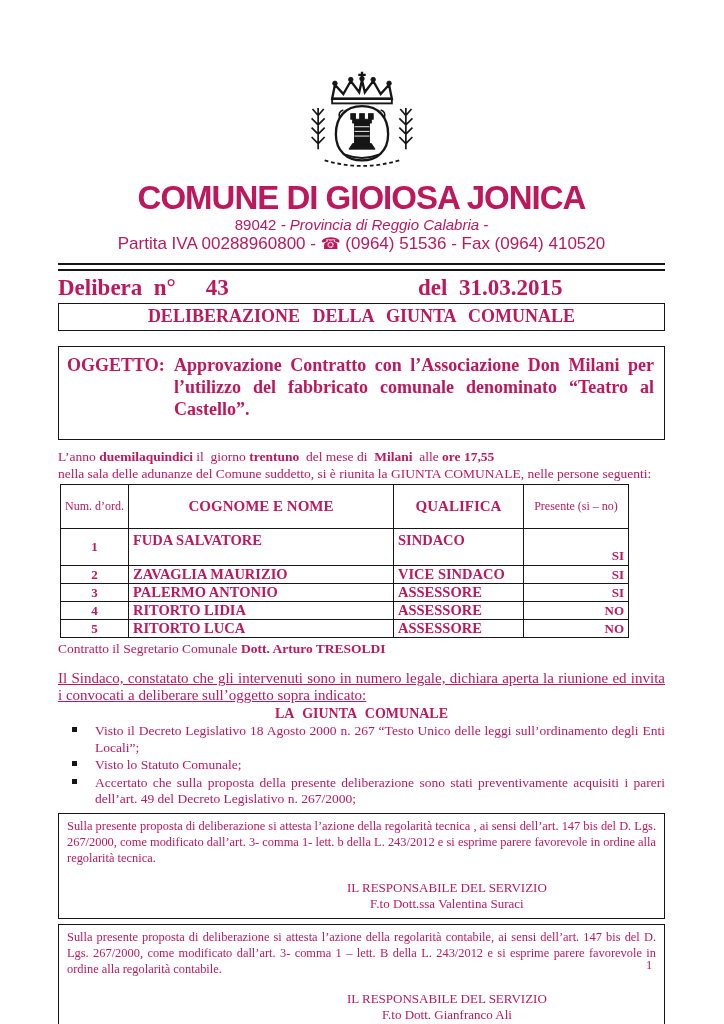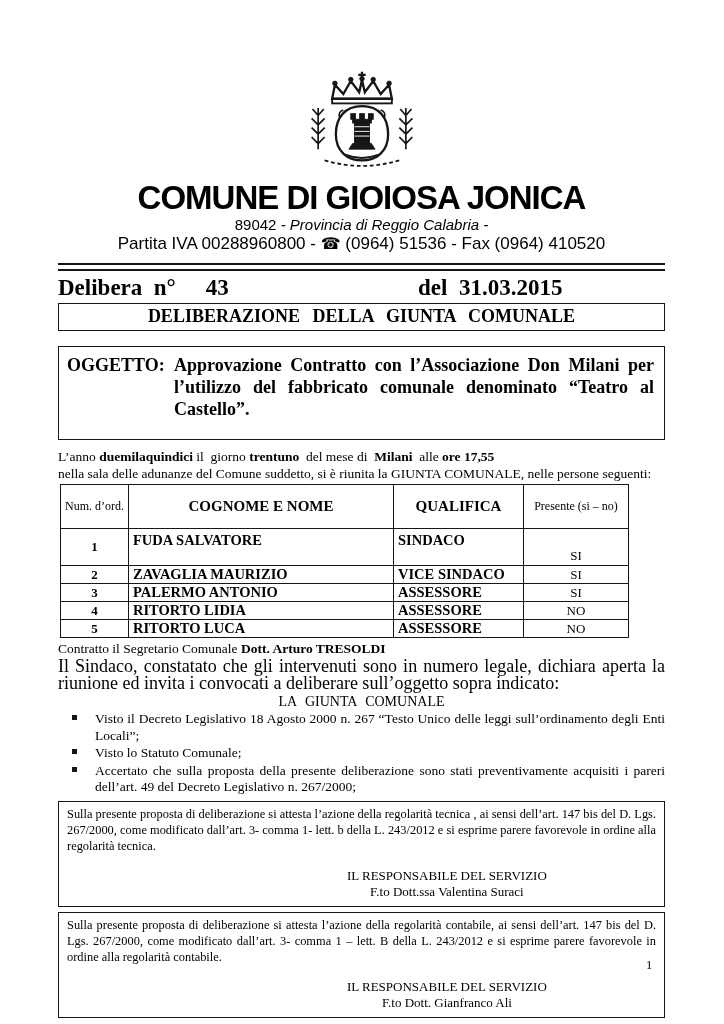--- a/index.html
+++ b/index.html
@@ -1,16 +1,16 @@
 <!DOCTYPE html>
 <html><head>
 <meta charset="utf-8">
 <style>
   html,body{margin:0;padding:0;background:#ffffff;}
-  .page{position:relative;width:724px;height:1024px;background:#fff;color:#000000;
+  .page{position:relative;width:724px;height:1024px;background:#fff;color:#be185d;
         font-family:"Liberation Serif", serif;overflow:hidden;}
   .content{position:absolute;left:58px;top:0;width:607px;}
 
   
   .emblem{ text-align:center; margin-top:70px; }
   .org-title{ font-family:"Liberation Sans", sans-serif; font-weight:bold;
               font-size:33px; line-height:32px; text-align:center; letter-spacing:-1px; margin-top:2px;}
   .org-sub{ font-family:"Liberation Sans", sans-serif; font-size:15px; line-height:17px;
             text-align:center; margin-top:2px;}
   .org-sub .ital{ font-style:italic; }
@@ -42,28 +42,28 @@
   
   table.att{ border-collapse:collapse; margin-top:2px; margin-left:2px; table-layout:fixed;}
   table.att td, table.att th{ border:1.5px solid #161616; padding:0 4px; overflow:hidden;}
   th.h-small{ font-weight:normal; font-size:12px; }
   th.h-big{ font-weight:bold; font-size:15px; }
   tr.hdr{ height:44px; }
   tr.tall{ height:37px; }
   tr.slim{ height:16px; }
   td.c-num{ text-align:center; font-weight:bold; font-size:13px; }
   td.c-name, td.c-role{ font-weight:bold; font-size:14.5px; padding-left:8px; }
-  td.c-pres{ text-align:center; font-weight:normal; font-size:13px; }
+  td.c-pres{ text-align:right; font-weight:bold; font-size:13px; }
   tr.tall td.c-name, tr.tall td.c-role{ vertical-align:top; padding-top:3px;}
   tr.tall td.c-pres{ vertical-align:bottom; padding-bottom:1px;}
 
   
   .partecipa{ margin-top:3px; font-size:13.5px; line-height:16px; }
-  .sindaco-par{ margin-top:1px; font-size:18px; line-height:16.5px; text-align:justify; }
-  .giunta-head{ text-align:center; font-weight:normal; font-size:14px; word-spacing:5px;
+  .sindaco-par{ margin-top:13px; font-size:15px; line-height:16.5px; text-align:justify;text-decoration:underline; }
+  .giunta-head{ text-align:center; font-weight:bold; font-size:14px; word-spacing:5px;
                 margin-top:2px; line-height:17px;}
   .bullets{ margin:1px 0 0 0; padding:0; list-style:none; }
   .bullets li{ position:relative; padding-left:37px; font-size:13.5px; line-height:16.5px;
                text-align:justify; margin-top:1px;}
   .bullets li .sq{ position:absolute; left:14px; top:4px; width:5px; height:5px; background:#161616; }
 
   
   .attest-box{ border:1.5px solid #161616; margin-top:5px; padding:4px 8px 6px; }
   .attest-box .body{ font-size:12.4px; line-height:16px; text-align:justify; }
   .attest-box .sig{ margin-left:40%; width:49%; text-align:center; font-size:13px; line-height:16px; margin-top:14px;}

